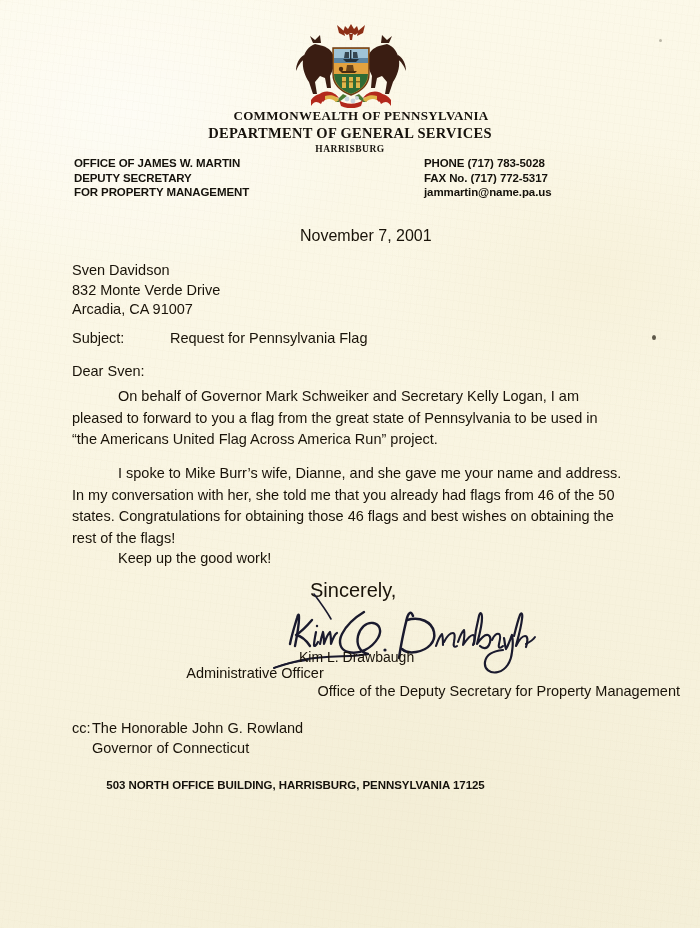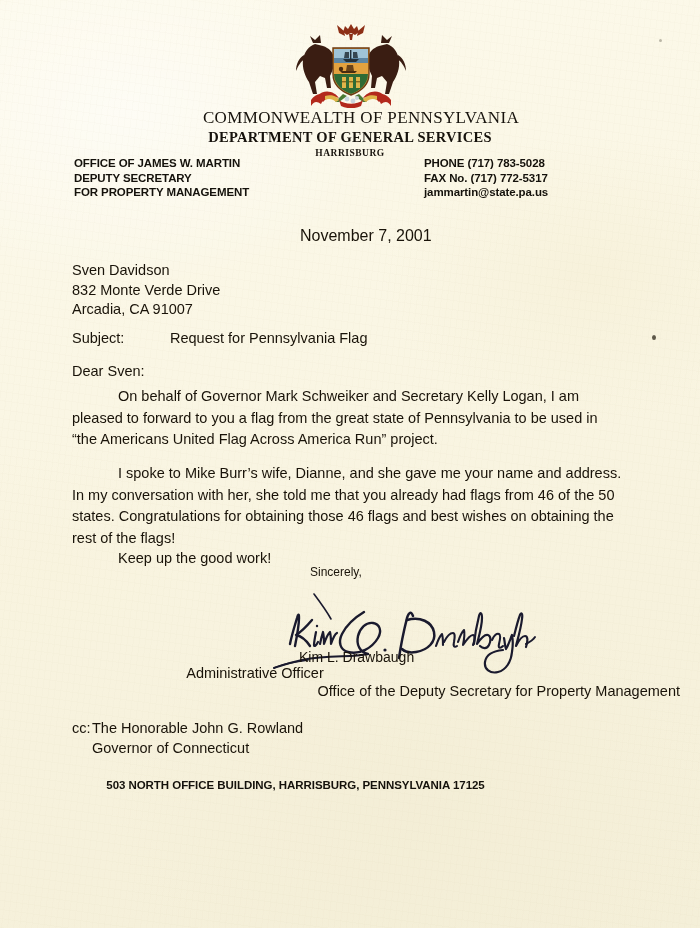--- a/index.html
+++ b/index.html
@@ -52,22 +52,22 @@
   .org-block {
     position: absolute;
     left: 0;
     top: 108px;
     width: 700px;
     text-align: center;
     font-family: "Liberation Serif", serif;
     color: #16120c;
   }
   .org-line1 {
-    font-size: 17px;
-    font-weight: 400;
+    font-size: 13px;
+    font-weight: 700;
     letter-spacing: 0.35px;
     padding-left: 22px;
   }
   .org-line2 {
     font-size: 14.5px;
     font-weight: 700;
     letter-spacing: 0.3px;
     margin-top: 1px;
   }
   .org-line3 {
@@ -144,22 +144,22 @@
     text-indent: 46px;
   }
   .p1 { top: 386px; }
   .p2 { top: 463px; }
   .p3 { top: 548px; }
 
   
   .sincerely {
     position: absolute;
     left: 310px;
-    top: 565px;
-    font-size: 12px;
+    top: 579px;
+    font-size: 20px;
     color: #191309;
   }
   .signature {
     position: absolute;
     left: 268px;
     top: 592px;
     width: 270px;
     height: 90px;
     pointer-events: none;
   }
@@ -318,21 +318,21 @@
 
   <div class="office-block">
     <div>OFFICE OF JAMES W. MARTIN</div>
     <div>DEPUTY SECRETARY</div>
     <div>FOR PROPERTY MANAGEMENT</div>
   </div>
 
   <div class="contact-block">
     <div>PHONE  (717) 783-5028</div>
     <div>FAX No. (717) 772-5317</div>
-    <div>jammartin@state.pa.us</div>
+    <div>jammartin@name.pa.us</div>
   </div>
 
   <div class="date">November 7, 2001</div>
 
   <div class="recipient">
     <div>Sven Davidson</div>
     <div>832 Monte Verde Drive</div>
     <div>Arcadia, CA  91007</div>
   </div>
 

